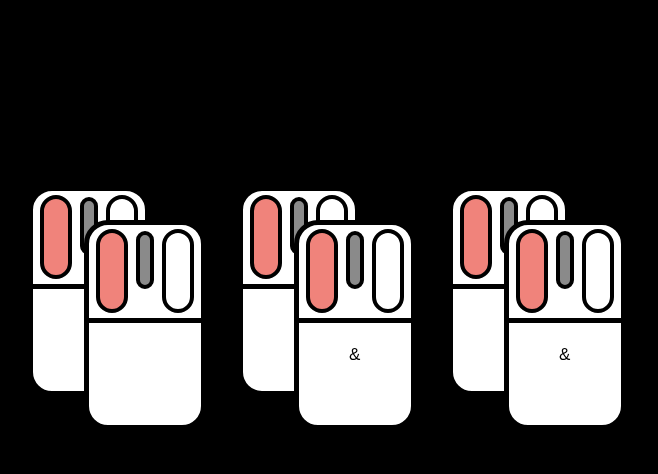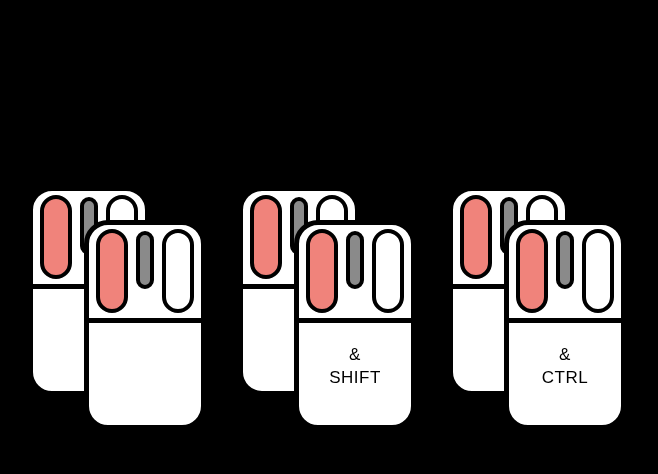--- a/index.html
+++ b/index.html
@@ -130,21 +130,20 @@
     </div>
     <div class="mouse front">
       <div class="buttons">
         <div class="btn btn-left"></div>
         <div class="btn btn-mid"></div>
         <div class="btn btn-right"></div>
       </div>
       <div class="divider"></div>
       <div class="label">
         <div>&amp;</div>
-        <div>SHIFT</div>
       </div>
     </div>
   </div>
 
   <div class="group group-ctrl">
     <div class="mouse back">
       <div class="buttons">
         <div class="btn btn-left"></div>
         <div class="btn btn-mid"></div>
         <div class="btn btn-right"></div>
@@ -153,18 +152,17 @@
     </div>
     <div class="mouse front">
       <div class="buttons">
         <div class="btn btn-left"></div>
         <div class="btn btn-mid"></div>
         <div class="btn btn-right"></div>
       </div>
       <div class="divider"></div>
       <div class="label">
         <div>&amp;</div>
-        <div>CTRL</div>
       </div>
     </div>
   </div>
 
 </div>
 
 </body></html>

